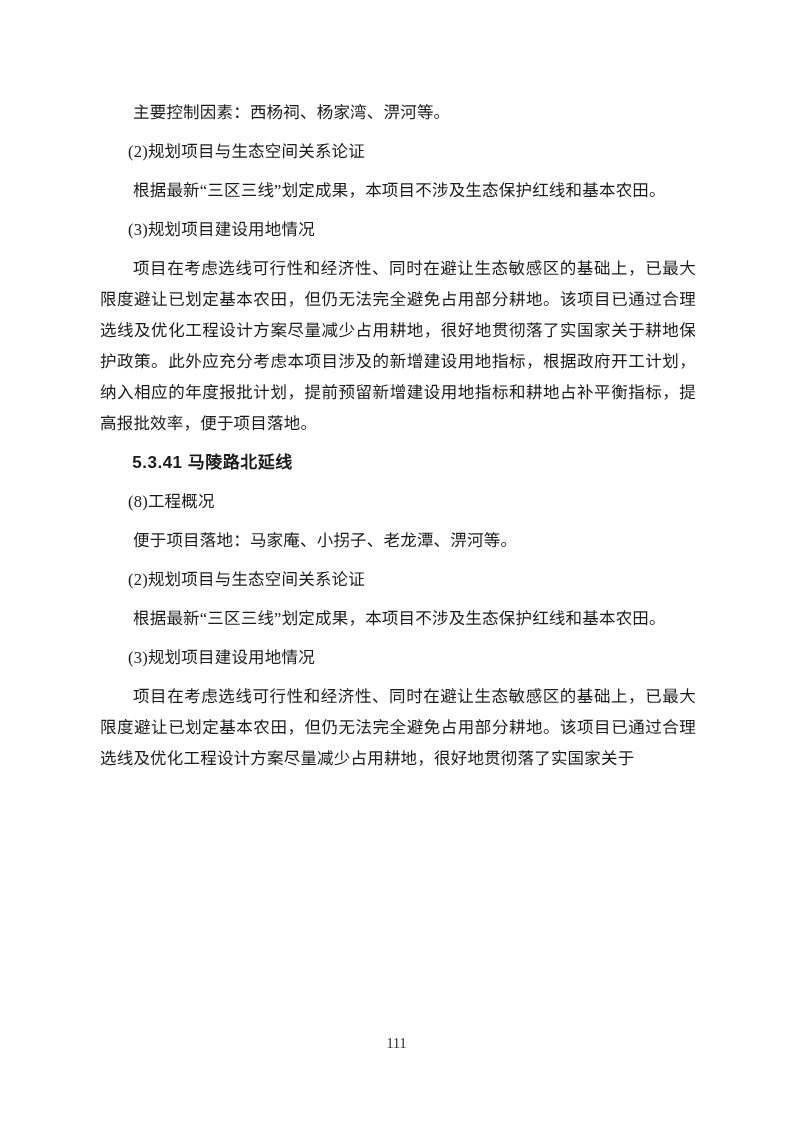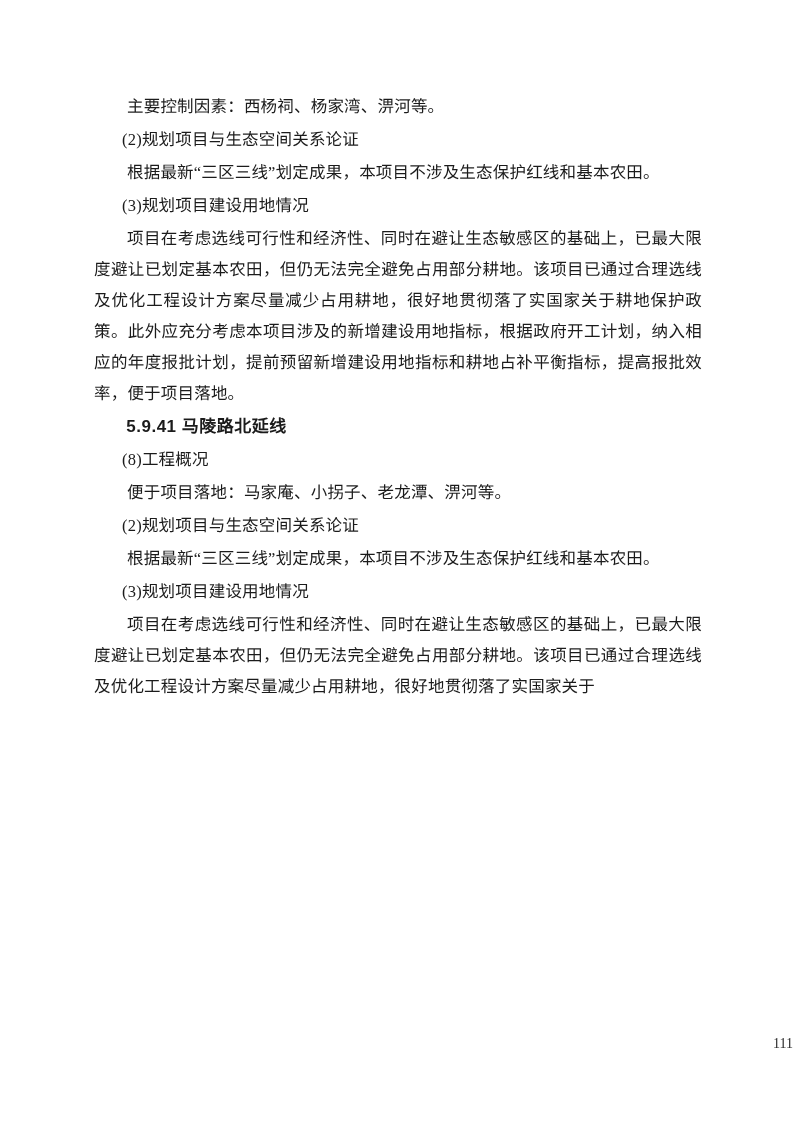--- a/index.html
+++ b/index.html
@@ -20,56 +20,56 @@
     position: absolute;
     left: 92px;
     top: 89px;
     width: 612px;
     font-size: 16.5px;
     line-height: 31px;
     text-align: justify;
     letter-spacing: 0.2px;
   }
   .content p {
-    margin: 2px;
+    margin: 8px;
     padding: 0;
     text-indent: 2em;
   }
   .content p.list-line {
     text-indent: 1.7em;
   }
   .content p.heading {
     font-family: "Liberation Sans", "DejaVu Sans", sans-serif;
     font-weight: 700;
     font-size: 17px;
     text-indent: 1.9em;
     letter-spacing: 0.5px;
   }
   .page-number {
     position: absolute;
     top: 1036px;
     left: 0;
     width: 100%;
-    text-align: right;
+    text-align: center;
     font-size: 14px;
     color: #2a2a2a;
     font-family: "Liberation Serif", "DejaVu Serif", serif;
   }
 </style>
 </head>
 <body>
 
 <div class="page">
   <div class="content">
     <p>主要控制因素：西杨祠、杨家湾、淠河等。</p>
     <p class="list-line">(2)规划项目与生态空间关系论证</p>
     <p>根据最新“三区三线”划定成果，本项目不涉及生态保护红线和基本农田。</p>
     <p class="list-line">(3)规划项目建设用地情况</p>
     <p>项目在考虑选线可行性和经济性、同时在避让生态敏感区的基础上，已最大限度避让已划定基本农田，但仍无法完全避免占用部分耕地。该项目已通过合理选线及优化工程设计方案尽量减少占用耕地，很好地贯彻落了实国家关于耕地保护政策。此外应充分考虑本项目涉及的新增建设用地指标，根据政府开工计划，纳入相应的年度报批计划，提前预留新增建设用地指标和耕地占补平衡指标，提高报批效率，便于项目落地。</p>
-    <p class="heading">5.9.41 马陵路北延线</p>
+    <p class="heading">5.3.41 马陵路北延线</p>
     <p class="list-line">(8)工程概况</p>
     <p>便于项目落地：马家庵、小拐子、老龙潭、淠河等。</p>
     <p class="list-line">(2)规划项目与生态空间关系论证</p>
     <p>根据最新“三区三线”划定成果，本项目不涉及生态保护红线和基本农田。</p>
     <p class="list-line">(3)规划项目建设用地情况</p>
     <p>项目在考虑选线可行性和经济性、同时在避让生态敏感区的基础上，已最大限度避让已划定基本农田，但仍无法完全避免占用部分耕地。该项目已通过合理选线及优化工程设计方案尽量减少占用耕地，很好地贯彻落了实国家关于</p>
   </div>
   <div class="page-number">111</div>
 </div>
 

